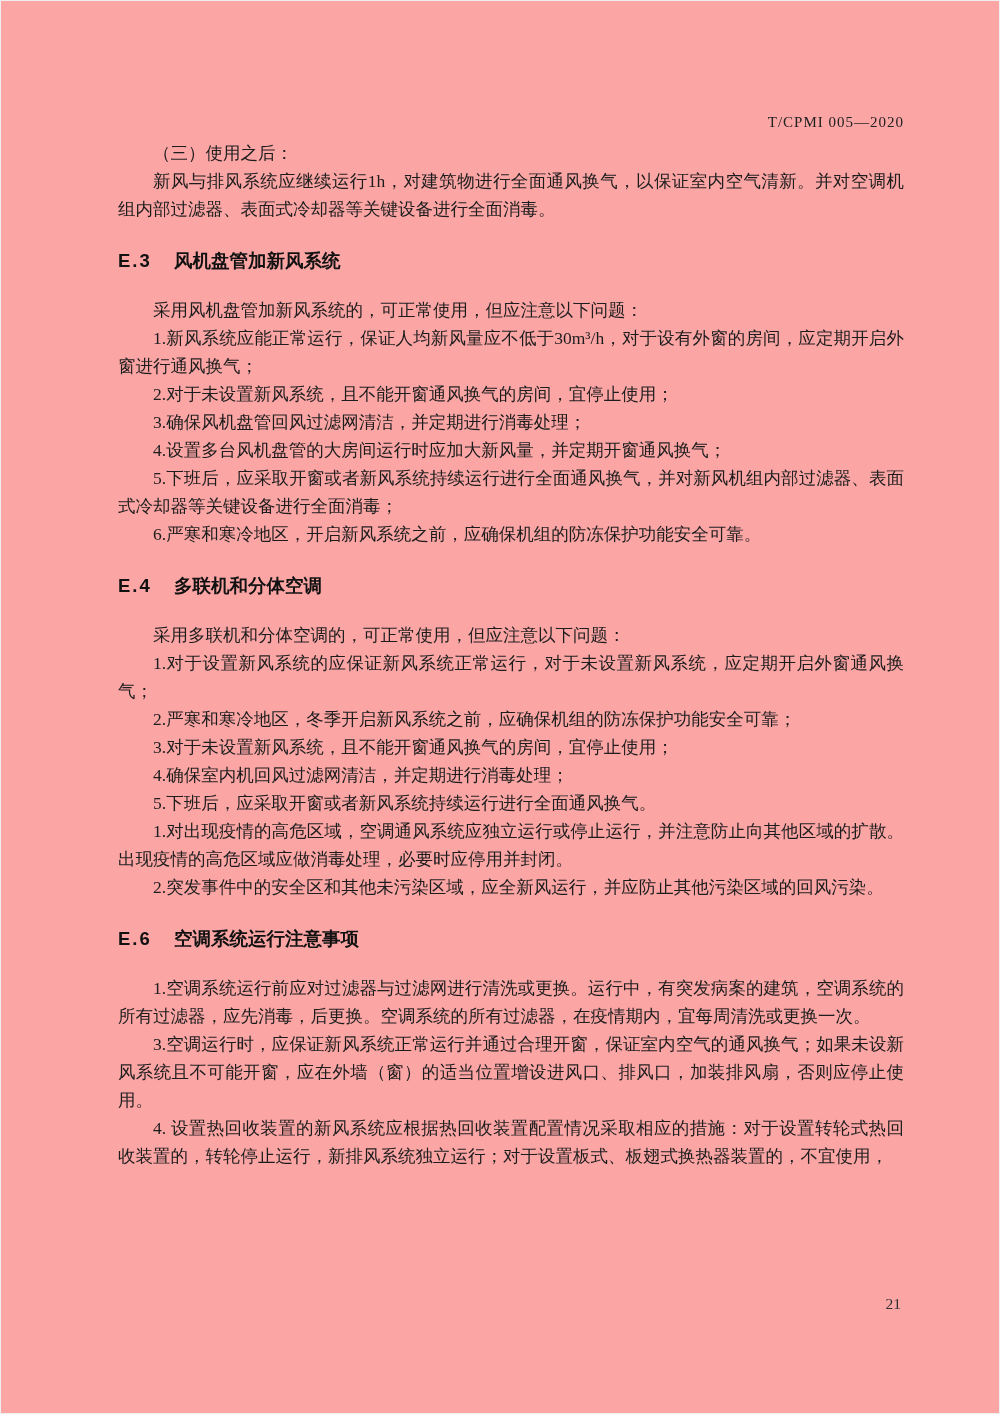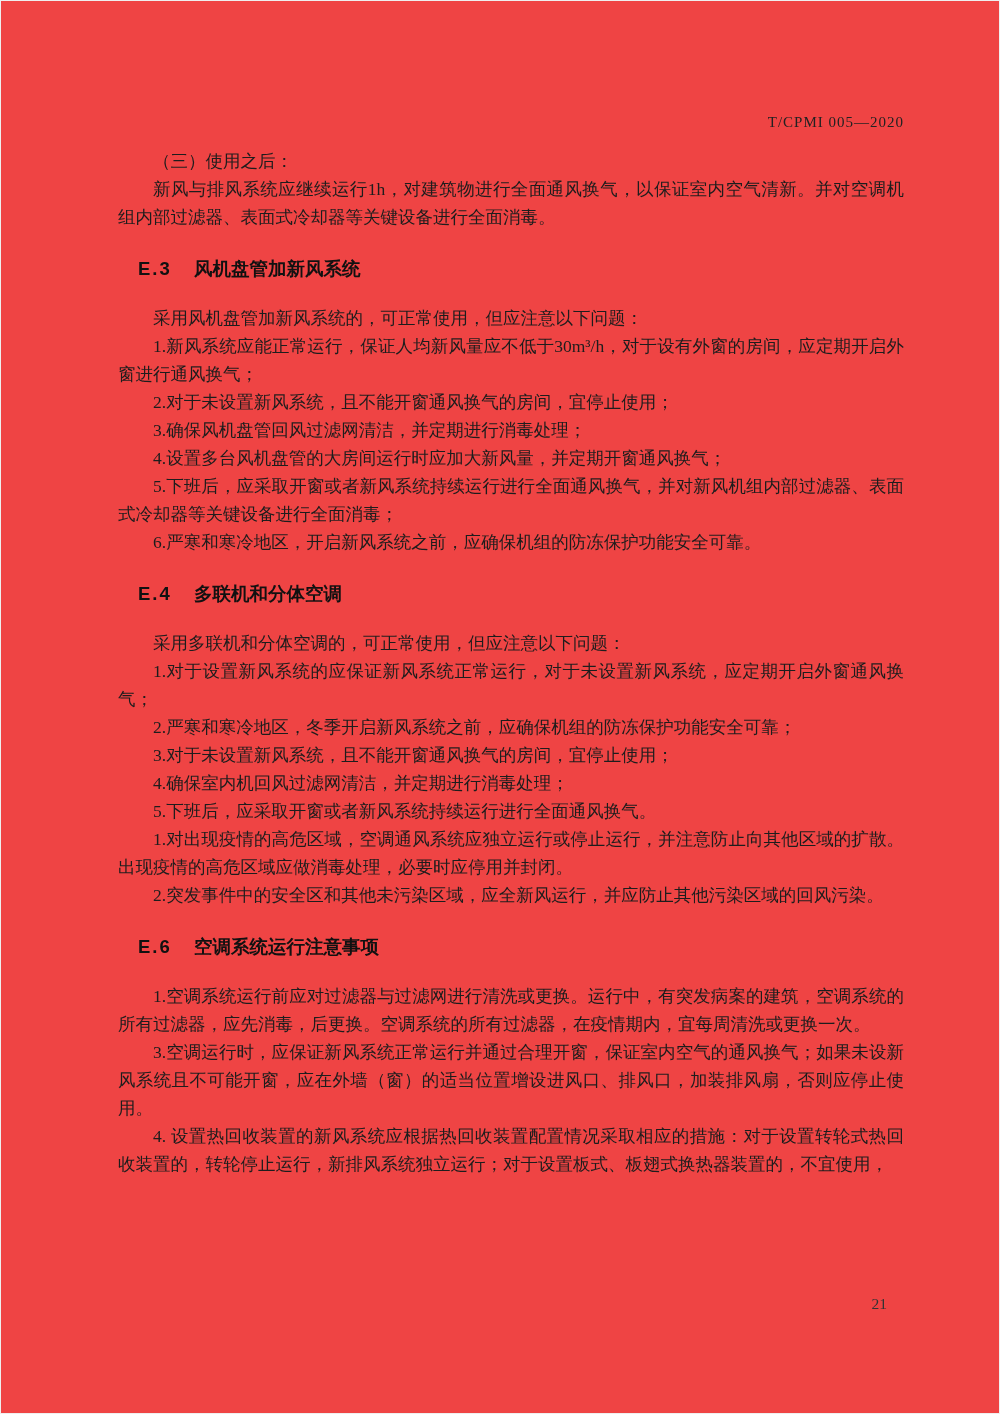--- a/index.html
+++ b/index.html
@@ -5,21 +5,21 @@
   html, body {
     margin: 0;
     padding: 0;
     background: #ffffff;
   }
   .page {
     position: relative;
     width: 1000px;
     height: 1414px;
     box-sizing: border-box;
-    background: #ef4444;
+    background: #fca5a5;
     border: 1px solid #efefef;
     padding: 108px 95px 0 117px;
     font-family: "Liberation Serif", "DejaVu Serif", serif;
     color: #1d1d1d;
     overflow: hidden;
   }
   .header {
     text-align: right;
     font-size: 15px;
     line-height: 26px;
@@ -28,39 +28,38 @@
   }
   .para {
     margin: 0;
     font-size: 17.5px;
     line-height: 28px;
     text-align: justify;
     text-indent: 2em;
     color: #1d1d1d;
   }
   .intro-label {
-    margin-top: 12px;
+    margin-top: 4px;
   }
   .heading {
     margin: 24px 0 21px 0;
     font-family: "Liberation Sans", "DejaVu Sans", sans-serif;
     font-weight: bold;
     font-size: 18.5px;
     line-height: 28px;
     color: #111111;
   }
   .heading .num {
     letter-spacing: 2px;
     margin-right: 17px;
-    margin-left: 20px;
   }
   .footer {
     position: absolute;
     top: 1294px;
-    right: 112px;
+    right: 98px;
     font-size: 15.5px;
     color: #333333;
   }
 </style>
 </head>
 <body>
 
 <div class="page">
 
   <div class="header">

